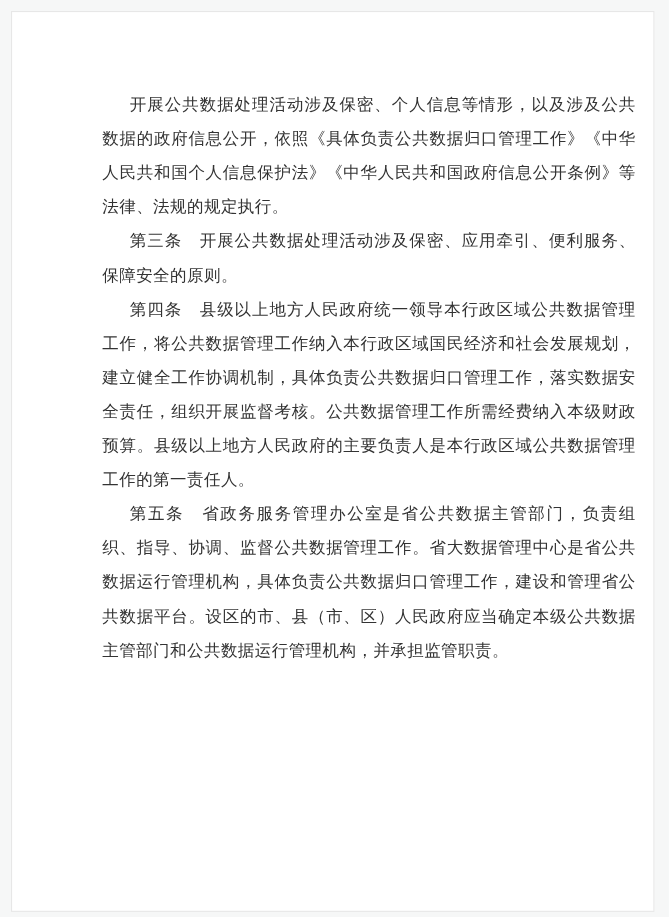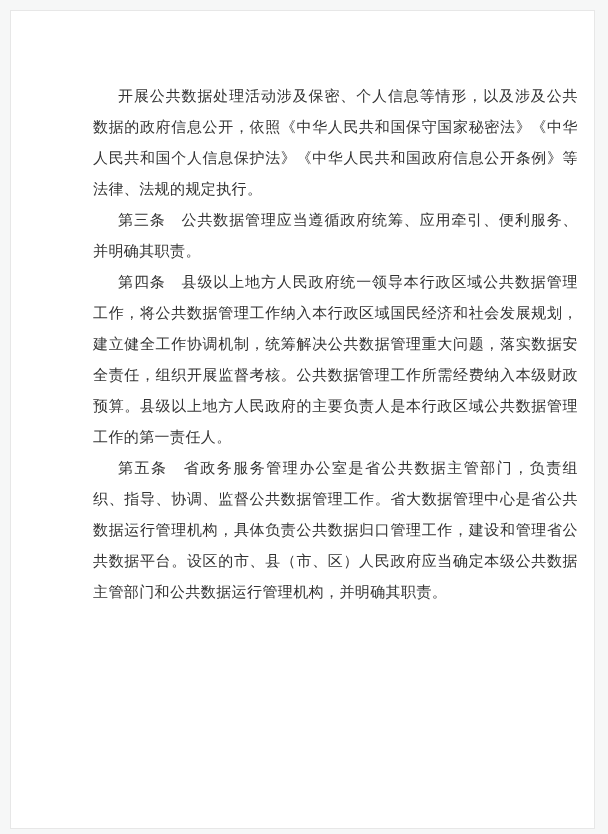--- a/index.html
+++ b/index.html
@@ -47,19 +47,19 @@
     word-break: normal;
     line-break: strict;
   }
 </style>
 </head>
 <body>
 
 <div class="viewport">
   <div class="page">
     <div class="doc-content">
-      <p class="doc-para">开展公共数据处理活动涉及保密、个人信息等情形，以及涉及公共数据的政府信息公开，依照《中华人民共和国保守国家秘密法》《中华人民共和国个人信息保护法》《中华人民共和国政府信息公开条例》等法律、法规的规定执行。</p>
-      <p class="doc-para">第三条　公共数据管理应当遵循政府统筹、应用牵引、便利服务、并明确其职责。</p>
-      <p class="doc-para">第四条　县级以上地方人民政府统一领导本行政区域公共数据管理工作，将公共数据管理工作纳入本行政区域国民经济和社会发展规划，建立健全工作协调机制，统筹解决公共数据管理重大问题，落实数据安全责任，组织开展监督考核。公共数据管理工作所需经费纳入本级财政预算。县级以上地方人民政府的主要负责人是本行政区域公共数据管理工作的第一责任人。</p>
-      <p class="doc-para">第五条　省政务服务管理办公室是省公共数据主管部门，负责组织、指导、协调、监督公共数据管理工作。省大数据管理中心是省公共数据运行管理机构，具体负责公共数据归口管理工作，建设和管理省公共数据平台。设区的市、县（市、区）人民政府应当确定本级公共数据主管部门和公共数据运行管理机构，并明确其职责。</p>
+      <p class="doc-para">开展公共数据处理活动涉及保密、个人信息等情形，以及涉及公共数据的政府信息公开，依照《具体负责公共数据归口管理工作》《中华人民共和国个人信息保护法》《中华人民共和国政府信息公开条例》等法律、法规的规定执行。</p>
+      <p class="doc-para">第三条　开展公共数据处理活动涉及保密、应用牵引、便利服务、保障安全的原则。</p>
+      <p class="doc-para">第四条　县级以上地方人民政府统一领导本行政区域公共数据管理工作，将公共数据管理工作纳入本行政区域国民经济和社会发展规划，建立健全工作协调机制，具体负责公共数据归口管理工作，落实数据安全责任，组织开展监督考核。公共数据管理工作所需经费纳入本级财政预算。县级以上地方人民政府的主要负责人是本行政区域公共数据管理工作的第一责任人。</p>
+      <p class="doc-para">第五条　省政务服务管理办公室是省公共数据主管部门，负责组织、指导、协调、监督公共数据管理工作。省大数据管理中心是省公共数据运行管理机构，具体负责公共数据归口管理工作，建设和管理省公共数据平台。设区的市、县（市、区）人民政府应当确定本级公共数据主管部门和公共数据运行管理机构，并承担监管职责。</p>
     </div>
   </div>
 </div>
 
 </body></html>

